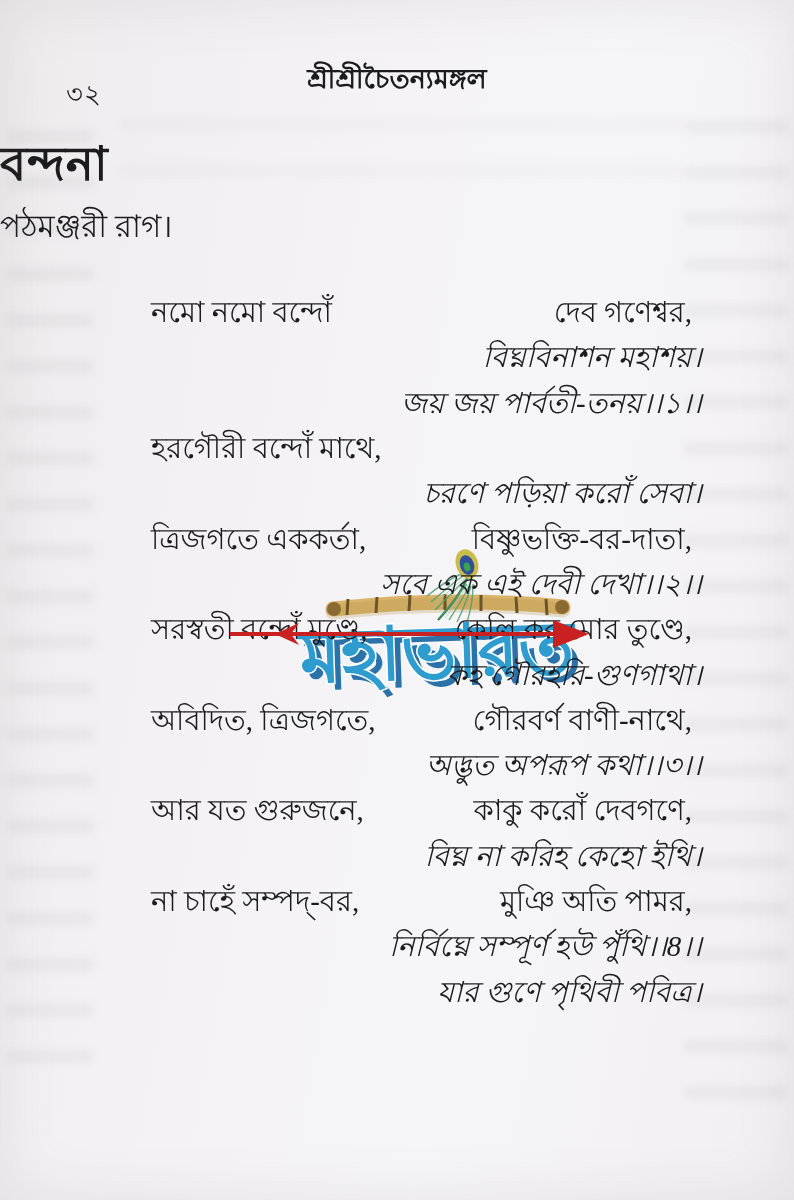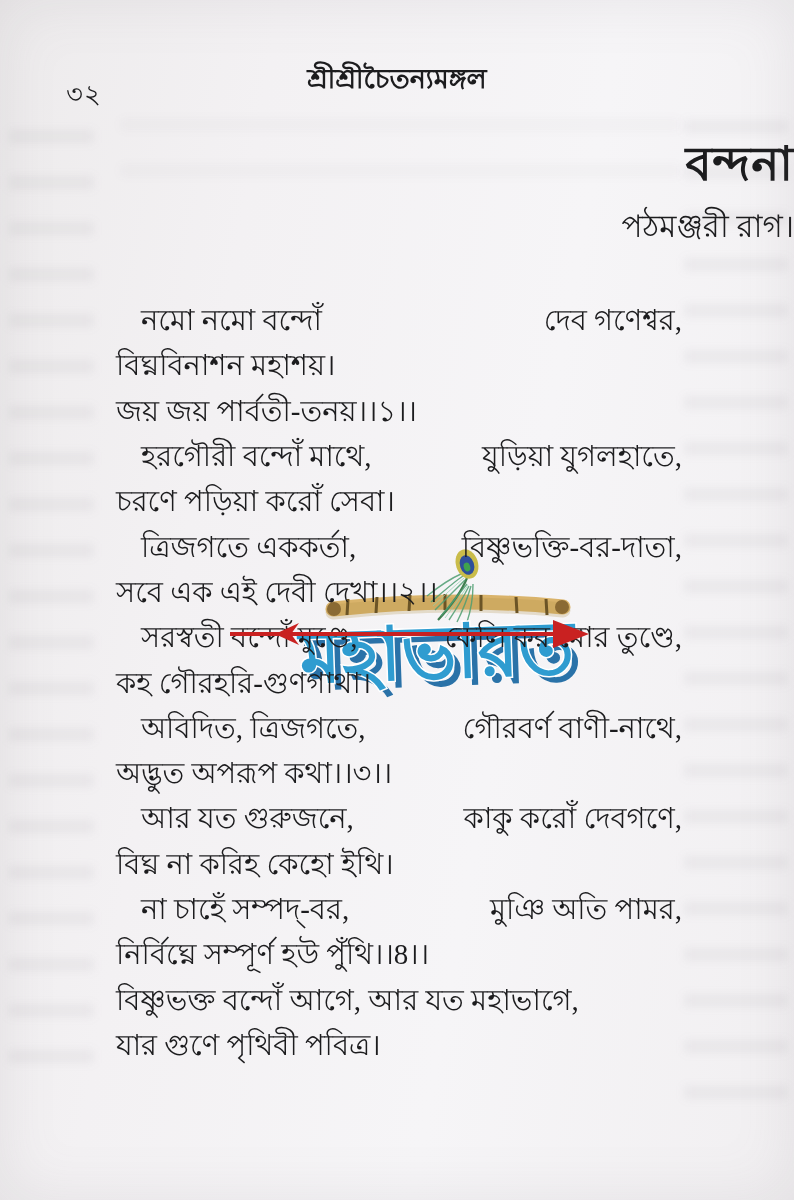--- a/index.html
+++ b/index.html
@@ -26,35 +26,35 @@
   .bleed.right{right:6px;top:120px;width:104px;height:980px;}
   .bleed.top{left:120px;top:118px;width:560px;height:70px;opacity:.55;}
 
   .page-number{
     position:absolute;left:66px;top:74px;font-size:26px;letter-spacing:1px;
   }
   .running-title{
     position:absolute;left:0;right:0;top:58px;text-align:center;font-size:27px;font-weight:bold;
   }
   .section-title{
-    position:absolute;left:0;right:0;top:128px;text-align:right;
+    position:absolute;left:0;right:0;top:128px;text-align:left;
     font-size:47px;font-weight:bold;letter-spacing:1px;
   }
   .raga-line{
-    position:absolute;left:0;right:0;top:202px;text-align:right;font-size:31px;font-family:Liberation Serif, serif;
+    position:absolute;left:0;right:0;top:202px;text-align:left;font-size:31px;font-family:Liberation Serif, serif;
   }
 
   .verse-block{
-    position:absolute;left:116px;top:291px;width:576px;z-index:2;margin-top:8px;
+    position:absolute;left:126px;top:291px;width:576px;z-index:2;
   }
   .line{
     height:45.3px;font-size:29px;display:flex;align-items:center;
   }
   .line.split{justify-content:space-between;padding:0 10px 0 25px;}
-  .line.center{justify-content:flex-start;text-align:center;padding:0;}
+  .line.center{justify-content:flex-end;text-align:center;padding:0;font-style:italic;}
 
   .watermark{
     position:absolute;left:205px;top:538px;width:400px;height:175px;
     z-index:1;pointer-events:none;
   }
   .arrow-layer{
     position:absolute;left:205px;top:538px;width:400px;height:175px;
     z-index:3;pointer-events:none;
   }
 </style>
@@ -124,21 +124,20 @@
       <span>দেব গণেশ্বর,</span>
     </div>
     <div class="line center">
       <span>বিঘ্নবিনাশন মহাশয়।</span>
     </div>
     <div class="line center">
       <span>জয় জয় পার্বতী-তনয়।।১।।</span>
     </div>
     <div class="line split">
       <span>হরগৌরী বন্দোঁ মাথে,</span>
-      <span>যুড়িয়া যুগলহাতে,</span>
     </div>
     <div class="line center">
       <span>চরণে পড়িয়া করোঁ সেবা।</span>
     </div>
     <div class="line split">
       <span>ত্রিজগতে এককর্তা,</span>
       <span>বিষ্ণুভক্তি-বর-দাতা,</span>
     </div>
     <div class="line center">
       <span>সবে এক এই দেবী দেখা।।২।।</span>
@@ -165,23 +164,20 @@
       <span>বিঘ্ন না করিহ কেহো ইথি।</span>
     </div>
     <div class="line split">
       <span>না চাহেঁ সম্পদ্-বর,</span>
       <span>মুঞি অতি পামর,</span>
     </div>
     <div class="line center">
       <span>নির্বিঘ্নে সম্পূর্ণ হউ পুঁথি।।8।।</span>
     </div>
     <div class="line center">
-      <span>বিষ্ণুভক্ত বন্দোঁ আগে, আর যত মহাভাগে,</span>
-    </div>
-    <div class="line center">
       <span>যার গুণে পৃথিবী পবিত্র।</span>
     </div>
   </div>
 
   <div class="arrow-layer">
     <svg width="400" height="175" viewBox="0 0 400 175">
       <line x1="25" y1="96" x2="352" y2="96" stroke="#c92121" stroke-width="4"></line>
       <polygon points="348,82 384,96 348,110" fill="#c92121"></polygon>
       <polygon points="94,85 70,96 94,107 86,96" fill="#c92121"></polygon>
     </svg>

